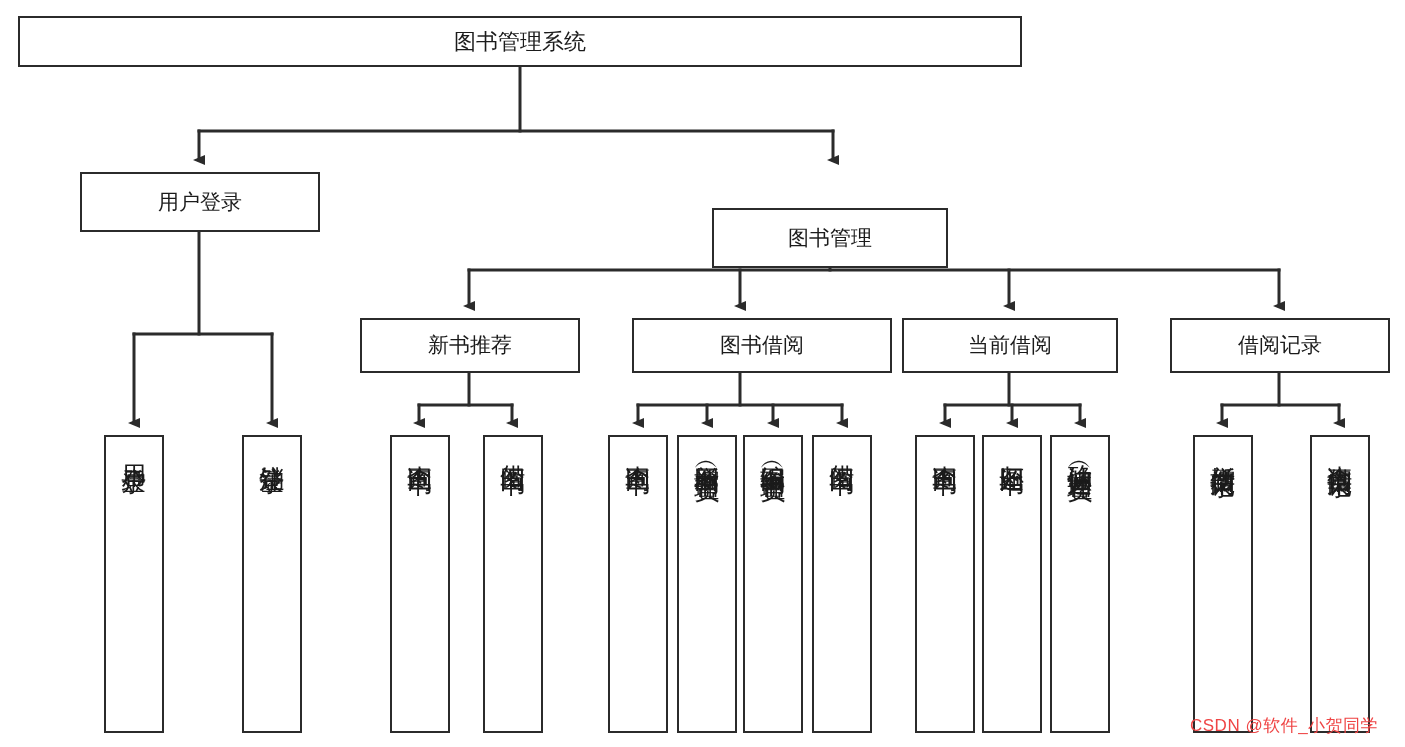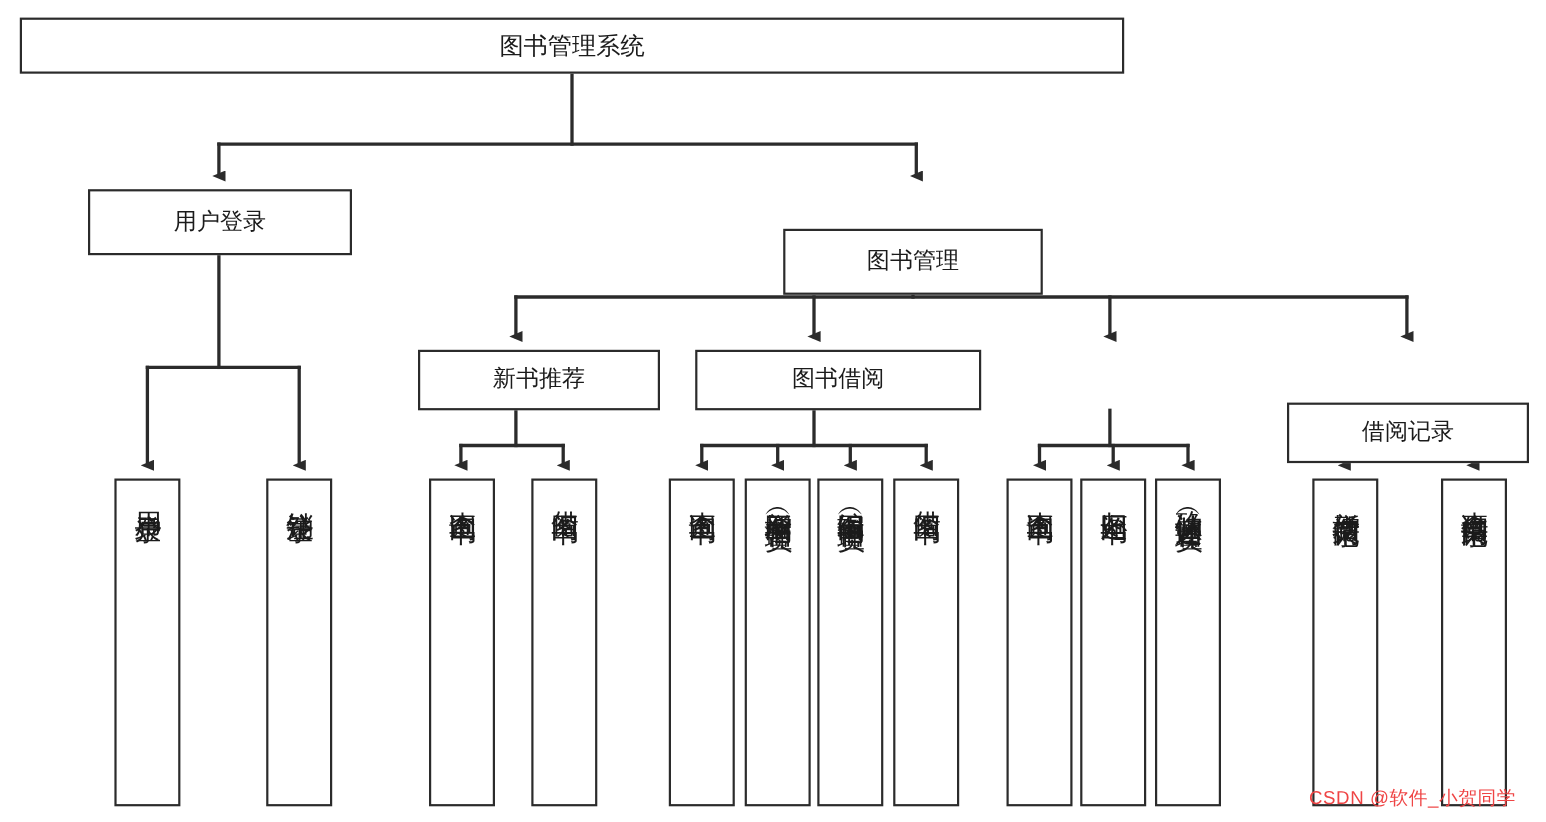--- a/index.html
+++ b/index.html
@@ -45,24 +45,24 @@
 
   
   .lvl1{ height:60px; }
   .lvl1 .lbl{ font-size:21px; }
   .n-login   { left:80px;  top:172px; width:240px; }
   .n-bookmgr { left:712px; top:172px; width:236px;margin-top:36px; }
 
   
   .lvl2{ top:318px; height:55px; }
   .lvl2 .lbl{ font-size:21px; }
-  .n-newbook { left:360px;  width:220px;margin-left:20px; }
+  .n-newbook { left:360px;  width:220px; }
   .n-borrow  { left:632px;  width:260px; }
   .n-current { left:902px;  width:216px; }
-  .n-record  { left:1170px; width:220px;margin-top:48px; }
+  .n-record  { left:1170px; width:220px; }
 
   
   .leaf{
     top:435px;
     height:298px;
     width:60px;
     border:2px solid #2b2b2b;
     align-items:flex-start;
     justify-content:center;
     padding-top:8px;
@@ -166,20 +166,23 @@
   <div class="node lvl1 n-bookmgr">
     <span class="lbl">图书管理</span>
   </div>
 
   <div class="node lvl2 n-newbook">
     <span class="lbl">新书推荐</span>
   </div>
   <div class="node lvl2 n-borrow">
     <span class="lbl">图书借阅</span>
   </div>
+  <div class="node lvl2 n-current">
+    <span class="lbl">当前借阅</span>
+  </div>
   <div class="node lvl2 n-record">
     <span class="lbl">借阅记录</span>
   </div>
 
   <div class="node leaf lf1">
     <span class="lbl">用户登录</span>
   </div>
   <div class="node leaf lf2">
     <span class="lbl">注销登录</span>
   </div>

